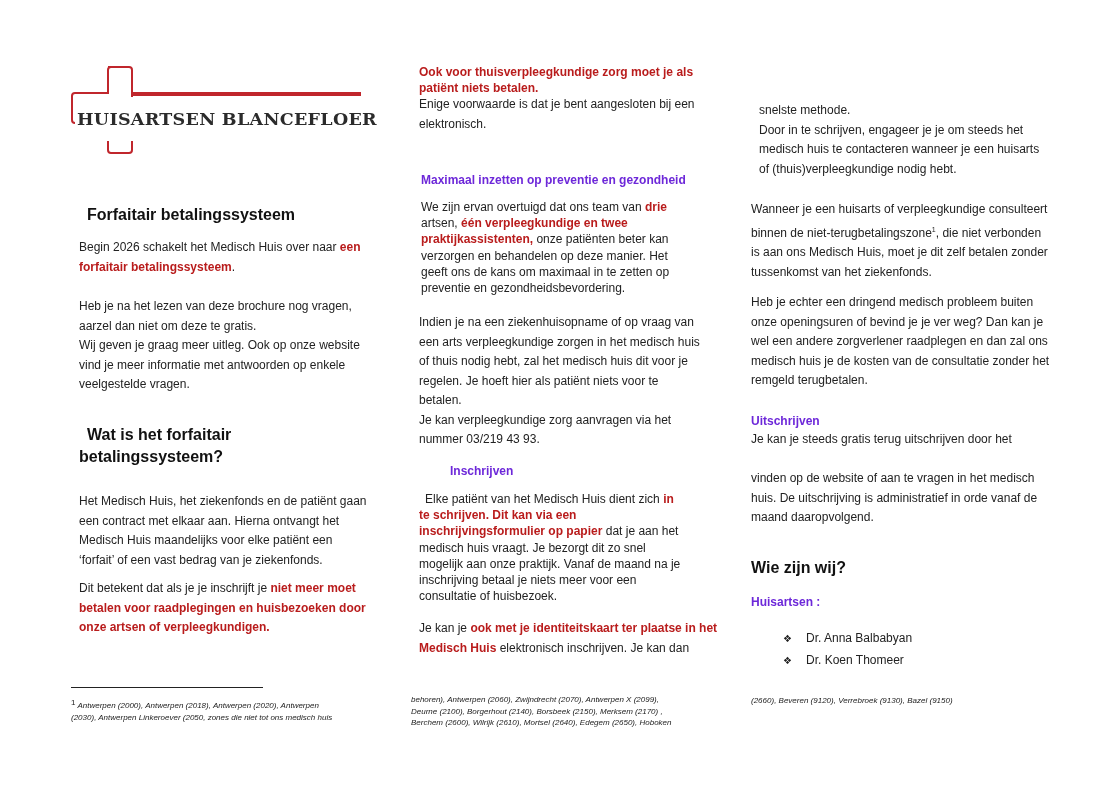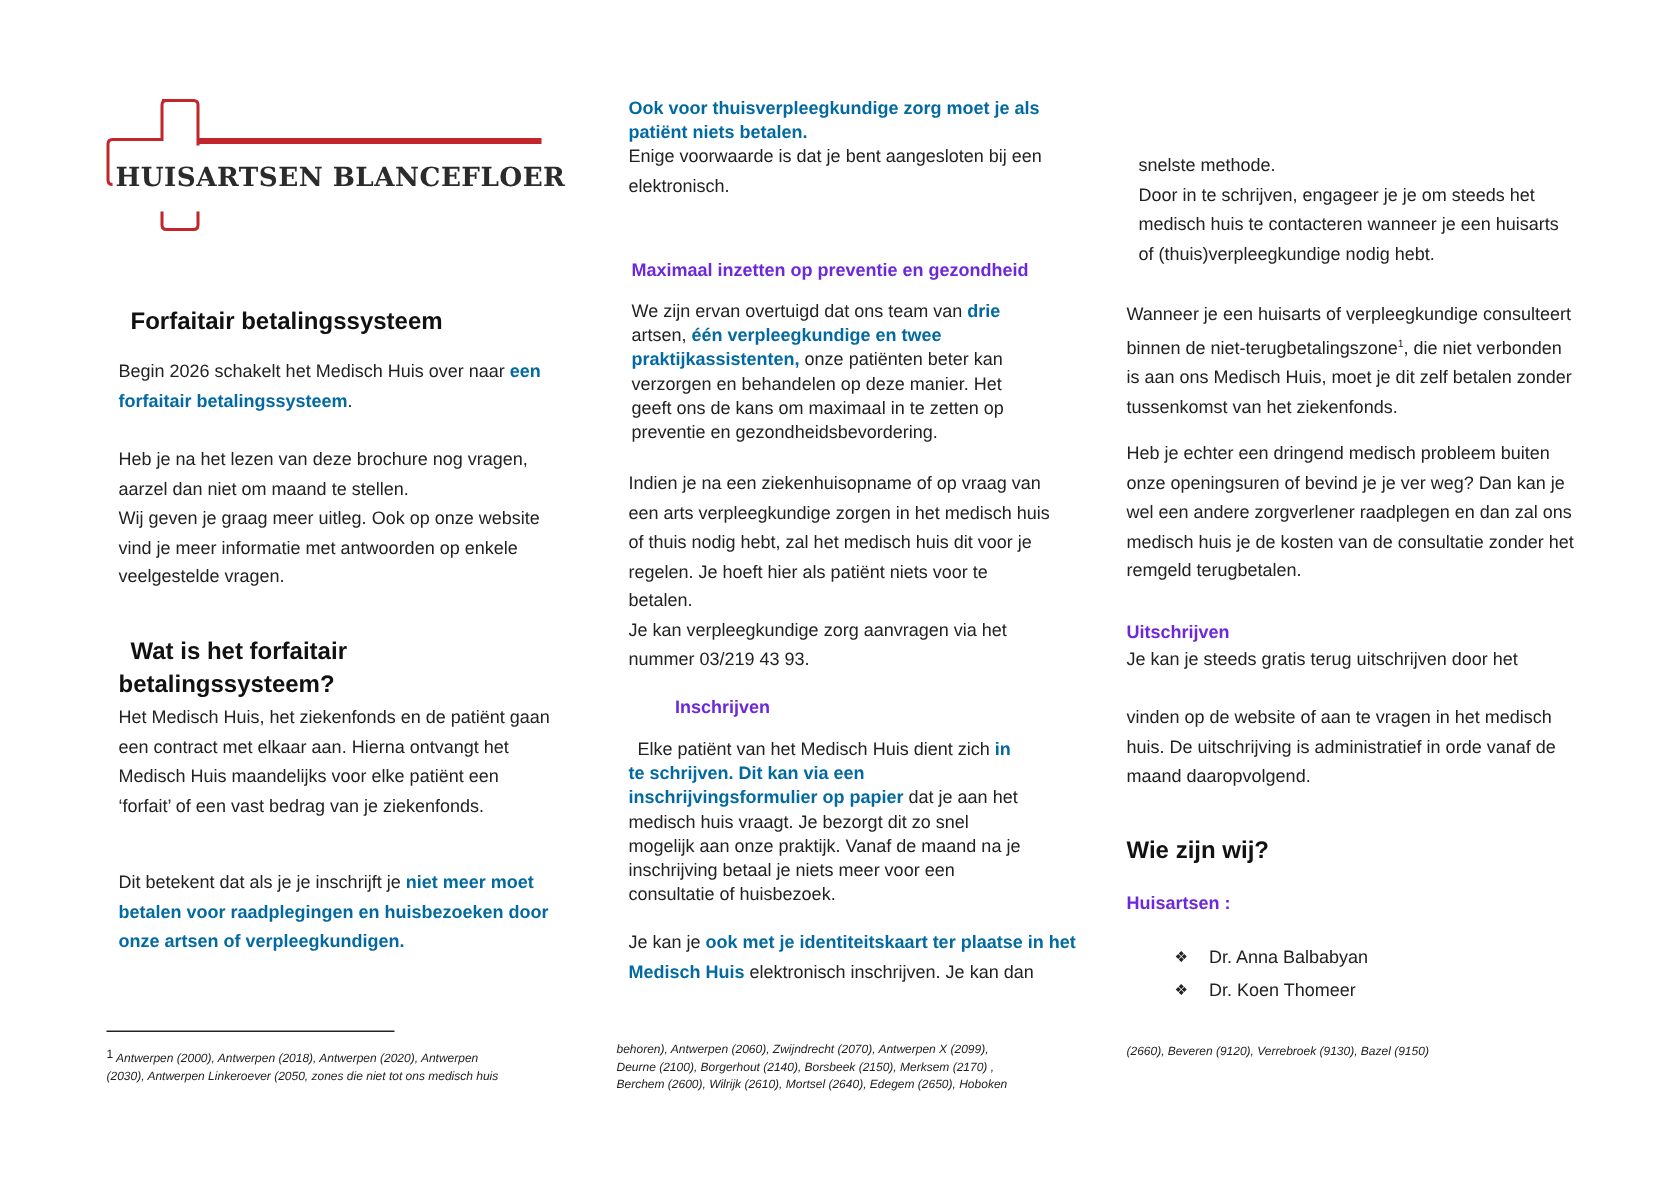--- a/index.html
+++ b/index.html
@@ -16,21 +16,21 @@
       color: #1a1a1a;
     }
     .p {
       position: absolute;
       font-size: 12px;
       line-height: 19.5px;
       color: #222;
       margin: 0;
     }
     .p.tight { line-height: 16.2px; }
-    b, .b { font-weight: bold; color: #0369a1; }
+    b, .b { font-weight: bold; color: #b91c1c; }
 
     .h2 {
       position: absolute;
       font-size: 16px;
       font-weight: bold;
       color: #111;
       line-height: 21px;
       margin: 0;
     }
     .h3 {
@@ -122,32 +122,32 @@
 
 <div class="h2" style="left:87px; top:204px;">Forfaitair betalingssysteem</div>
 
 <p class="p" style="left:79px; top:238px; width:290px;">
   <span>Begin 2026 schakelt het Medisch Huis over naar </span><b>een</b><br>
   <b>forfaitair betalingssysteem</b><span>.</span>
 </p>
 
 <p class="p" style="left:79px; top:297px; width:290px;">
   <span>Heb je na het lezen van deze brochure nog vragen,</span><br>
-  <span>aarzel dan niet om maand te stellen.</span><br>
+  <span>aarzel dan niet om deze te gratis.</span><br>
   <span>Wij geven je graag meer uitleg. Ook op onze website</span><br>
   <span>vind je meer informatie met antwoorden op enkele</span><br>
   <span>veelgestelde vragen.</span>
 </p>
 
 <div class="h2" style="left:79px; top:424px; line-height:22px;">
   <span style="padding-left:8px;">Wat is het forfaitair</span><br>
   <span>betalingssysteem?</span>
 </div>
 
-<p class="p" style="left:79px; top:469px; width:290px;">
+<p class="p" style="left:79px; top:492px; width:290px;">
   <span>Het Medisch Huis, het ziekenfonds en de patiënt gaan</span><br>
   <span>een contract met elkaar aan. Hierna ontvangt het</span><br>
   <span>Medisch Huis maandelijks voor elke patiënt een</span><br>
   <span>‘forfait’ of een vast bedrag van je ziekenfonds.</span>
 </p>
 
 <p class="p" style="left:79px; top:579px; width:290px;">
   <span>Dit betekent dat als je je inschrijft je </span><b>niet meer moet</b><br>
   <b>betalen voor raadplegingen en huisbezoeken door</b><br>
   <b>onze artsen of verpleegkundigen.</b>

